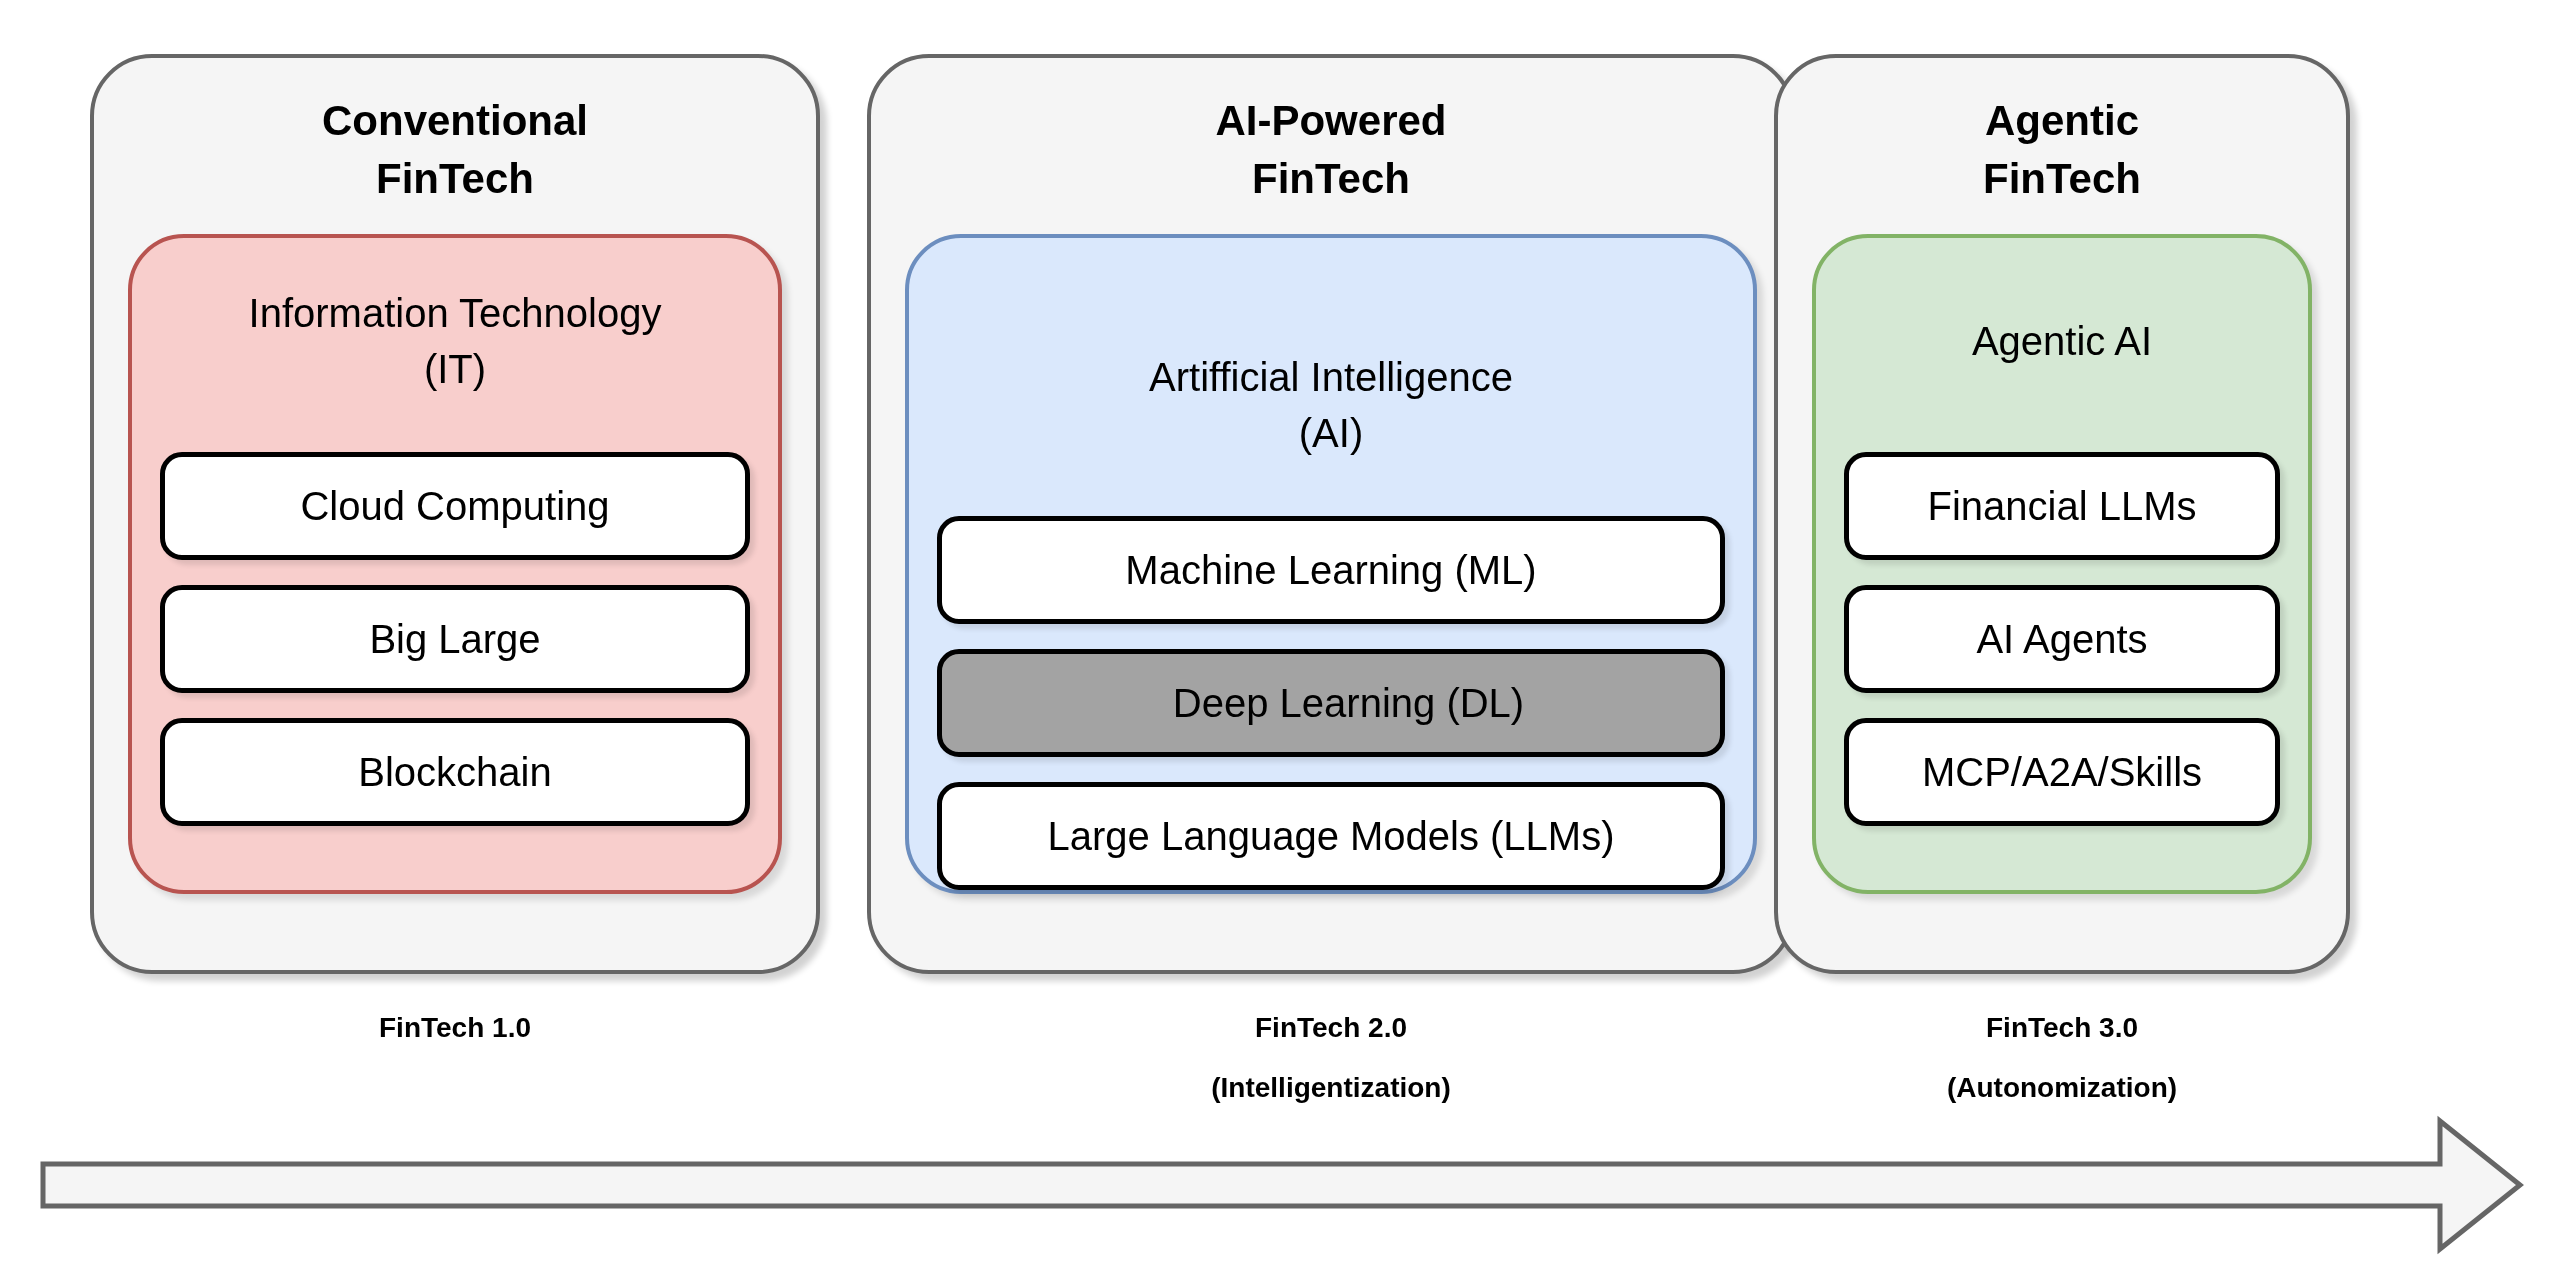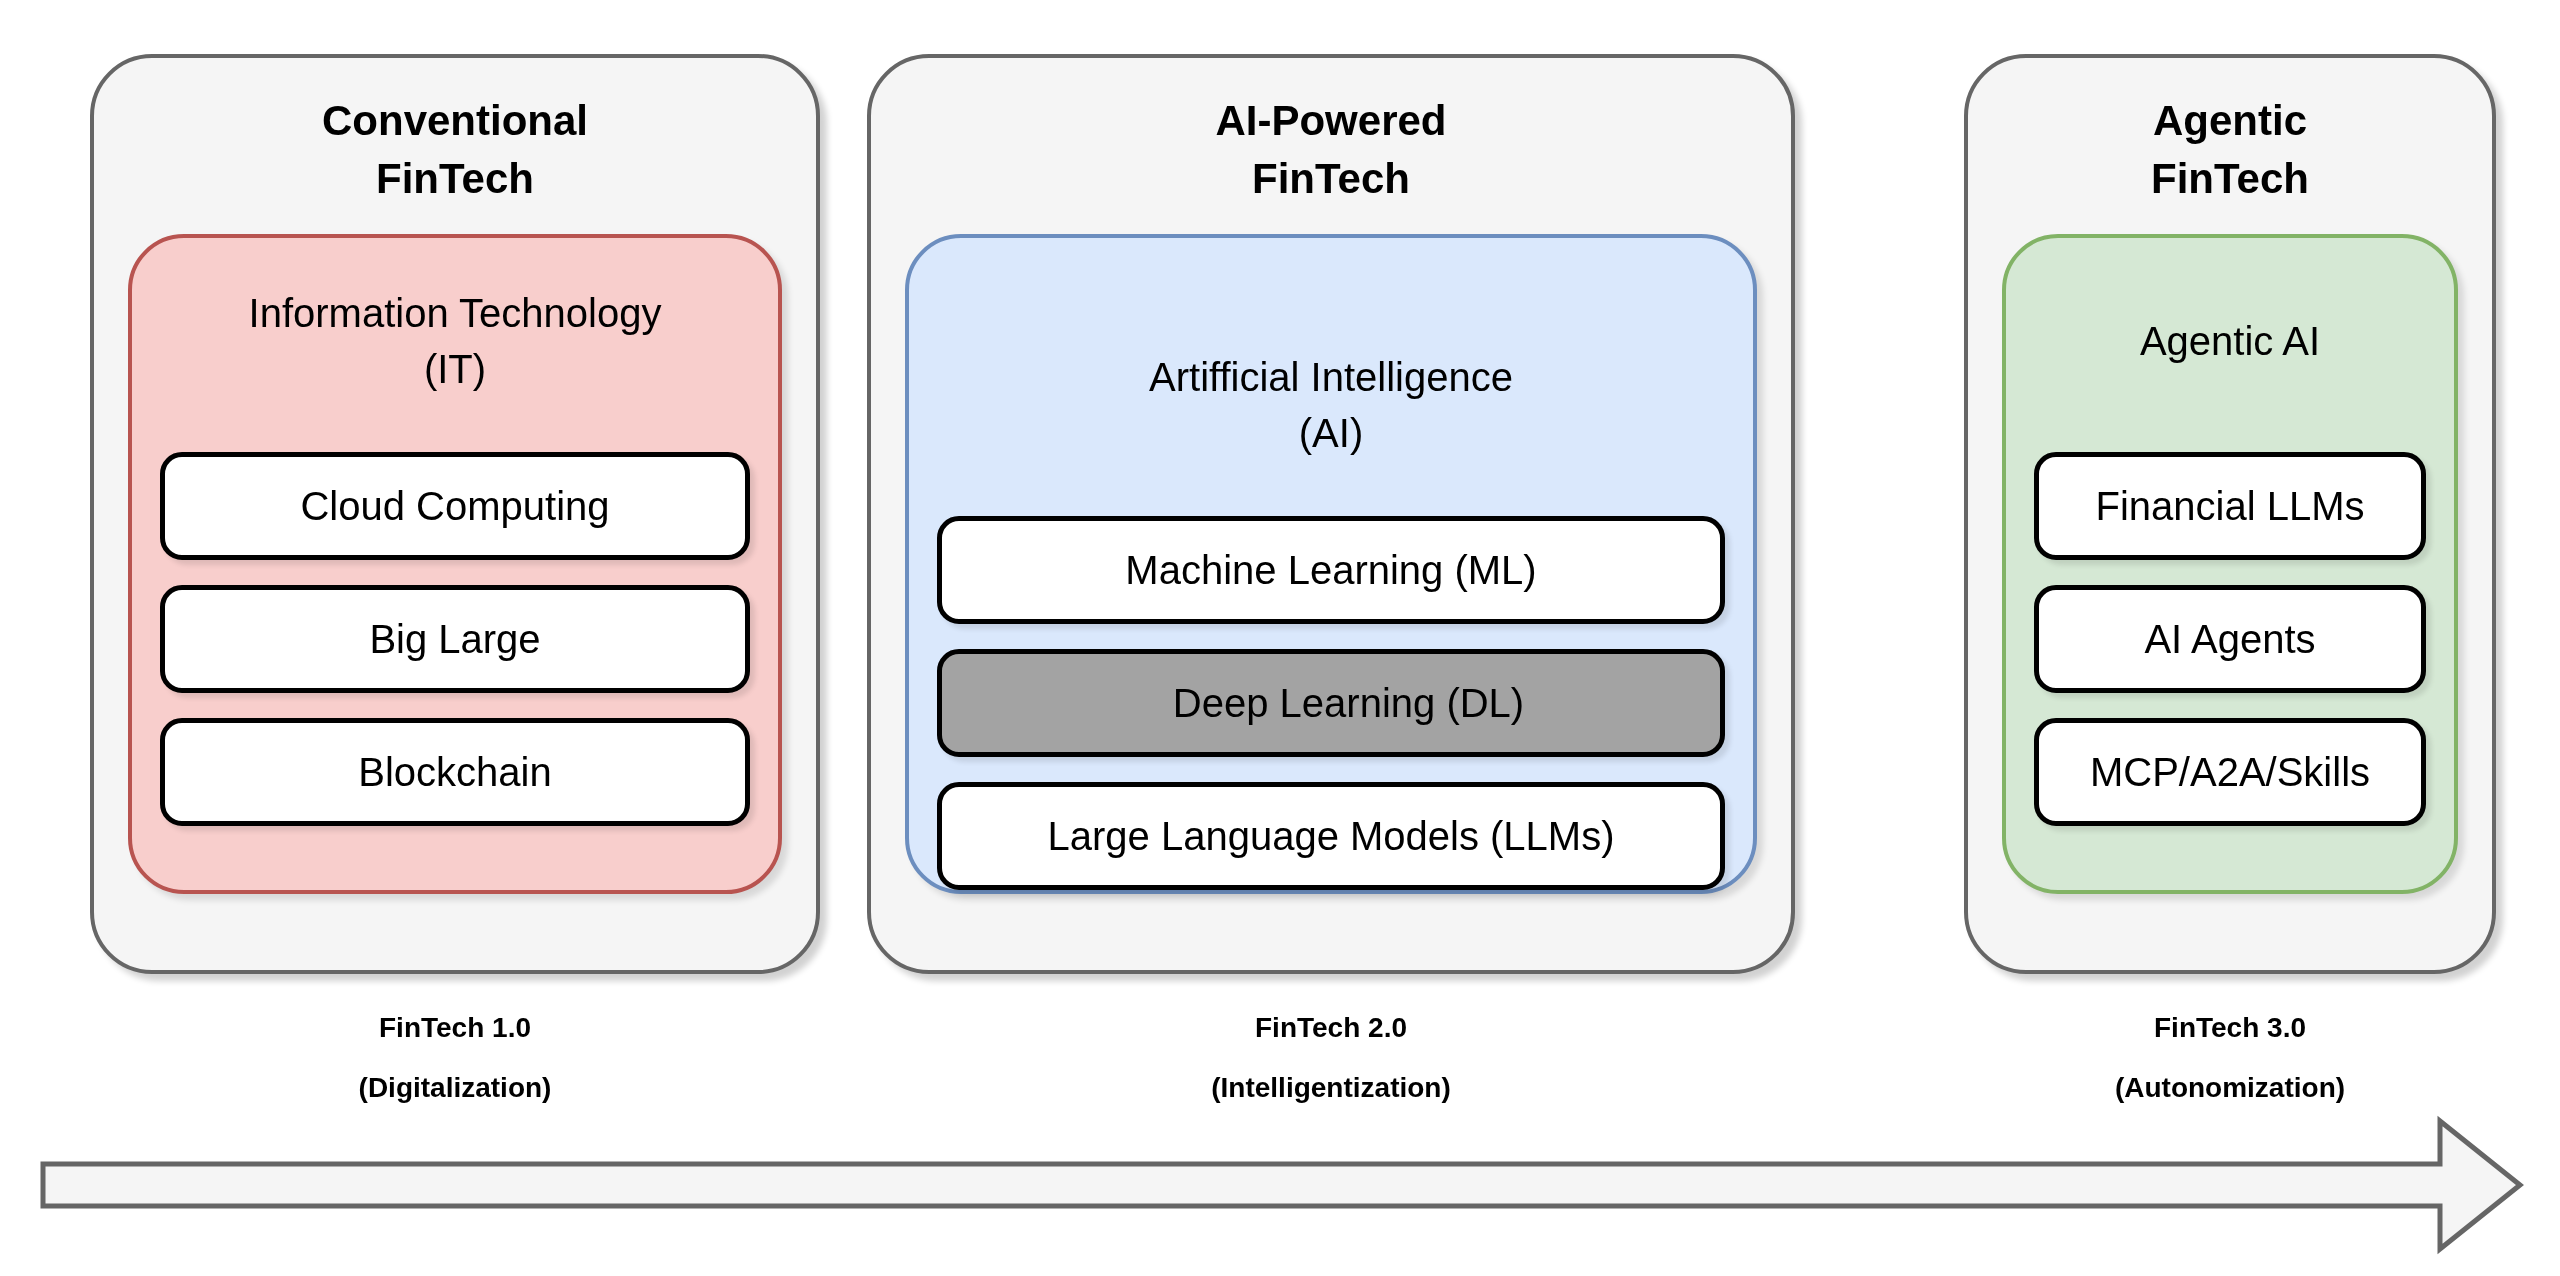--- a/index.html
+++ b/index.html
@@ -83,21 +83,21 @@
     position: absolute;
     top: 982px;
     text-align: center;
     font-weight: bold;
     font-size: 28px;
     line-height: 60px;
   }
   .stage span { display: block; }
   #panel-1, #stage-1 { left: 90px;   width: 730px; }
   #panel-2, #stage-2 { left: 867px;  width: 928px; }
-  #panel-3, #stage-3 { left: 1964px; width: 532px; }
+  #panel-3, #stage-3 { left: 1774px; width: 576px; }
   #arrow-svg {
     position: absolute;
     left: 0; top: 0;
     width: 2560px;
     height: 1276px;
     pointer-events: none;
   }
 </style>
 </head>
 <body>
@@ -153,21 +153,20 @@
       <div class="items">
         <div class="item" style="background-color: rgb(255, 255, 255); border-color: rgb(0, 0, 0);">Financial LLMs</div>
         <div class="item" style="background-color: rgb(255, 255, 255); border-color: rgb(0, 0, 0);">AI Agents</div>
         <div class="item" style="background-color: rgb(255, 255, 255); border-color: rgb(0, 0, 0);">MCP/A2A/Skills</div>
       </div>
     </div>
   </div>
 
   <div id="stage-1" class="stage">
     <span>FinTech 1.0</span>
-    <span>(Digitalization)</span>
   </div>
   <div id="stage-2" class="stage">
     <span>FinTech 2.0</span>
     <span>(Intelligentization)</span>
   </div>
   <div id="stage-3" class="stage">
     <span>FinTech 3.0</span>
     <span>(Autonomization)</span>
   </div>
 

